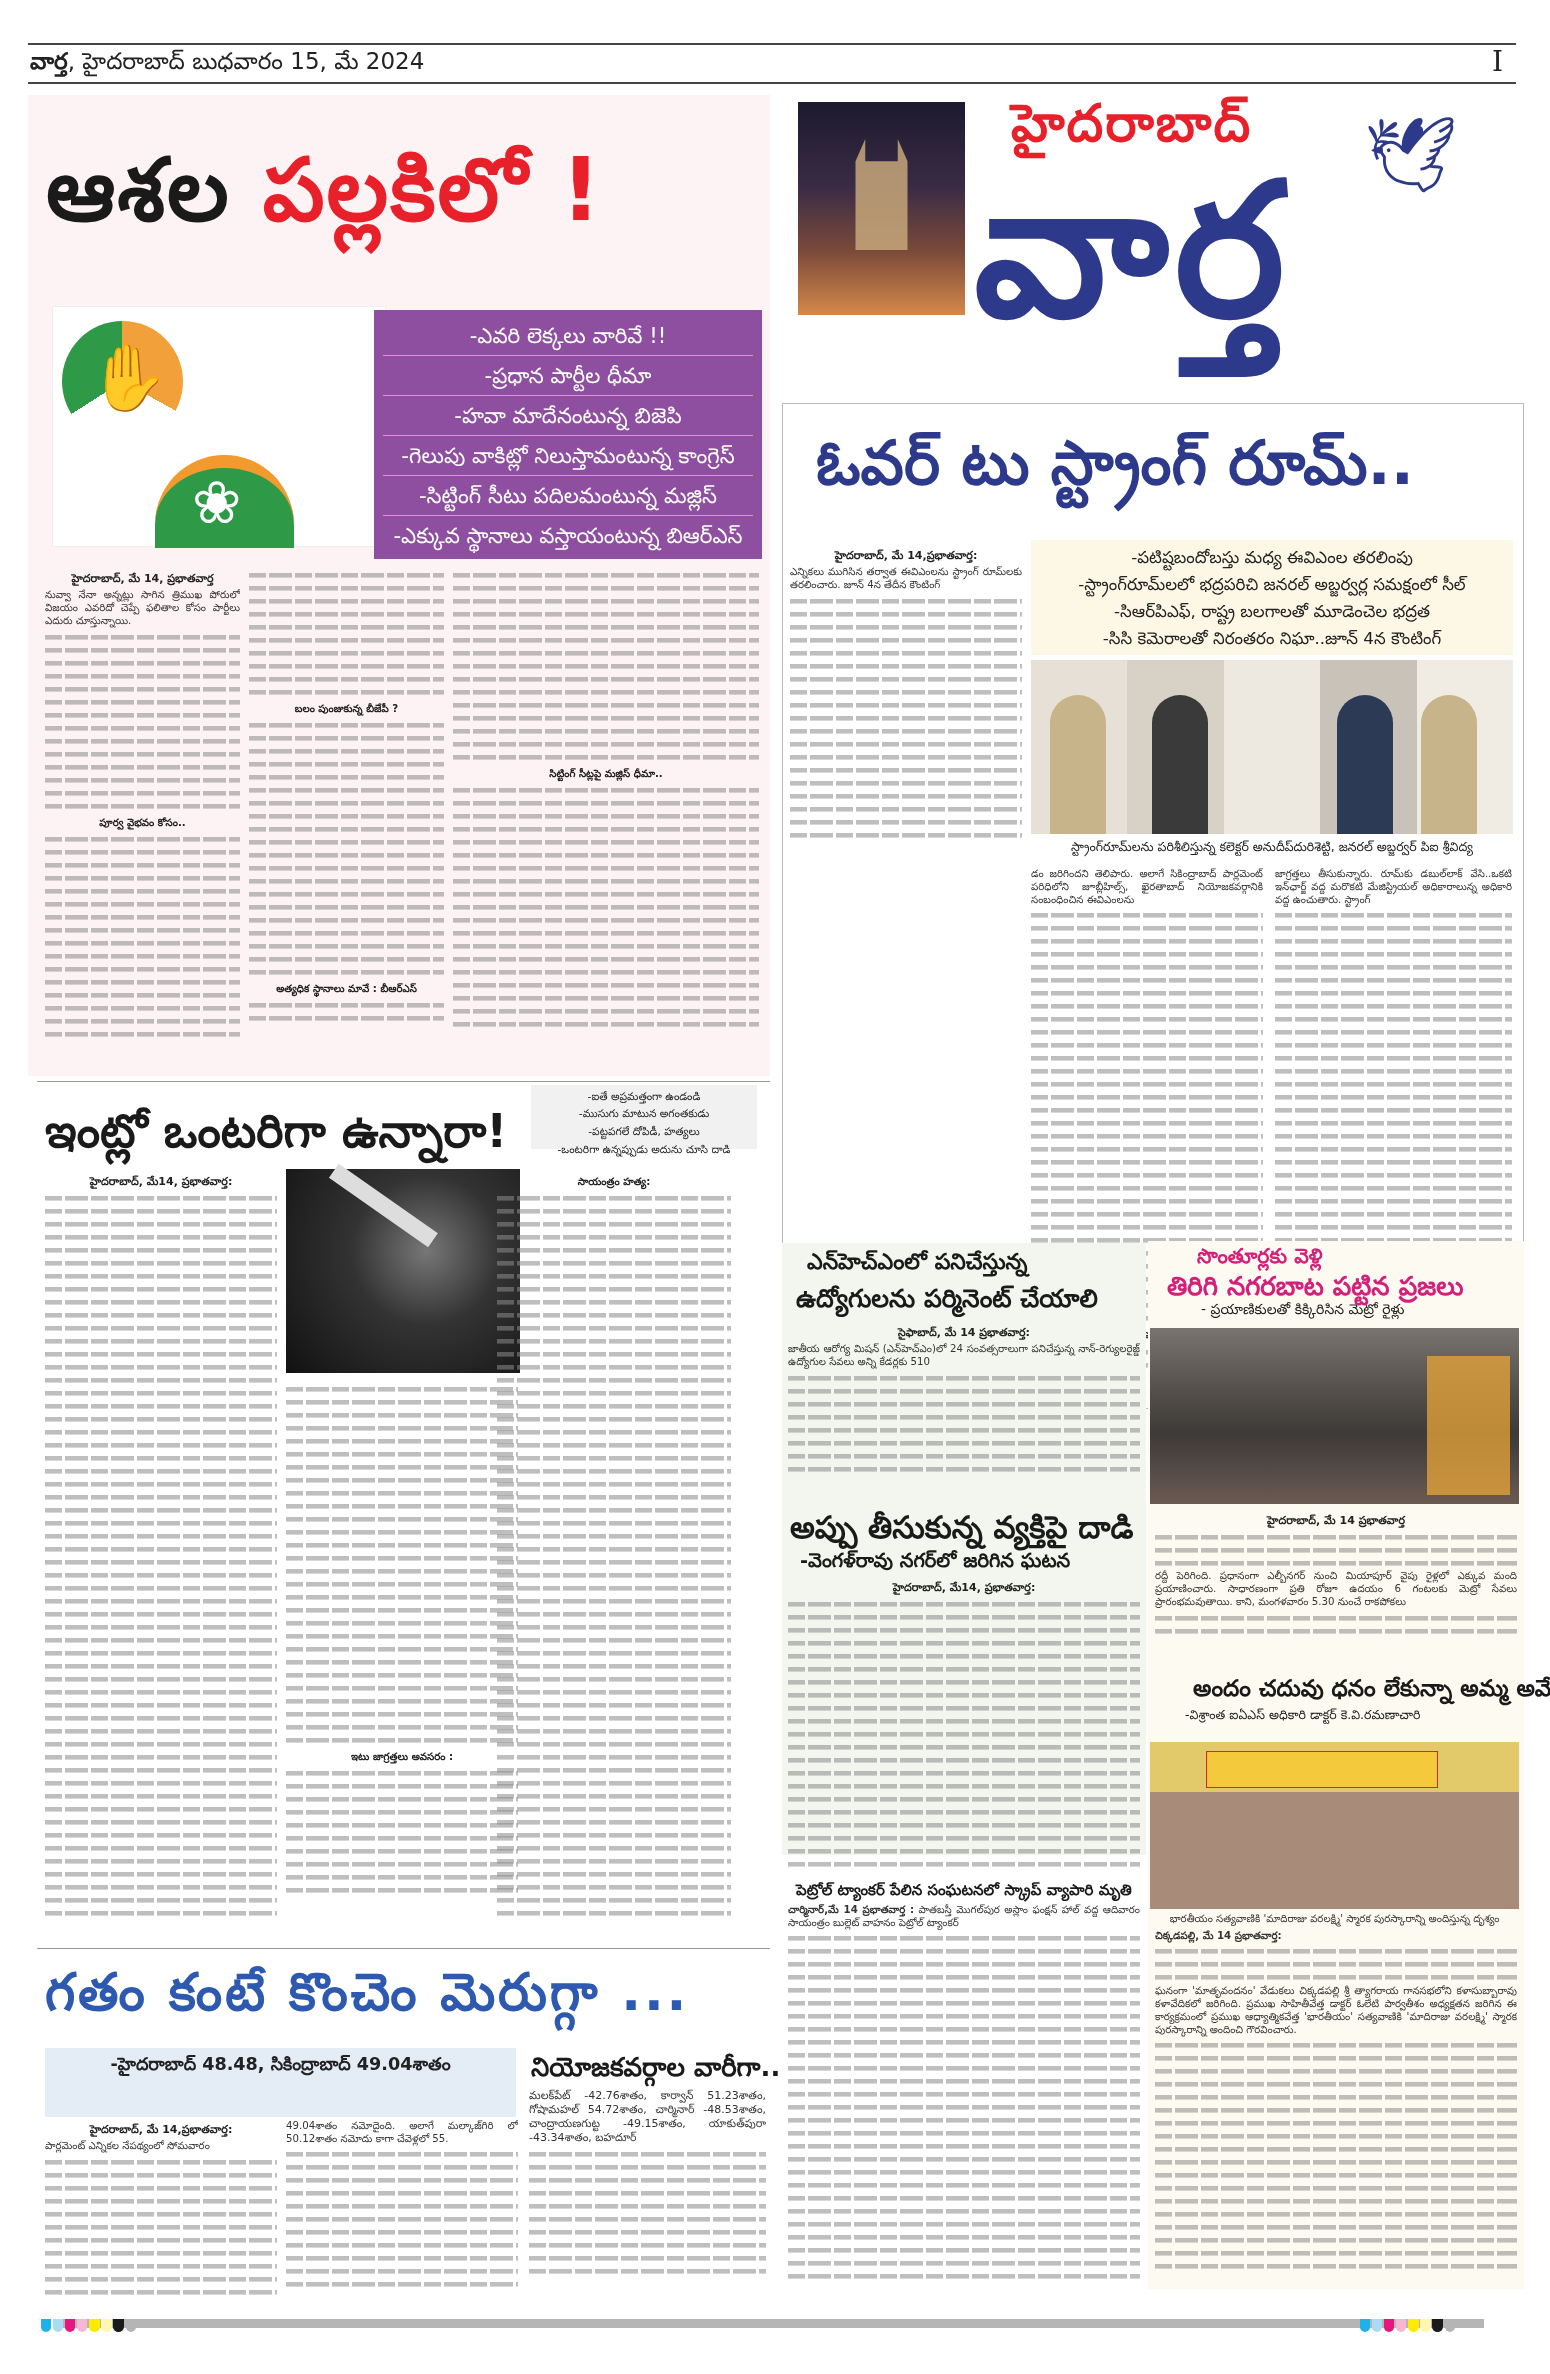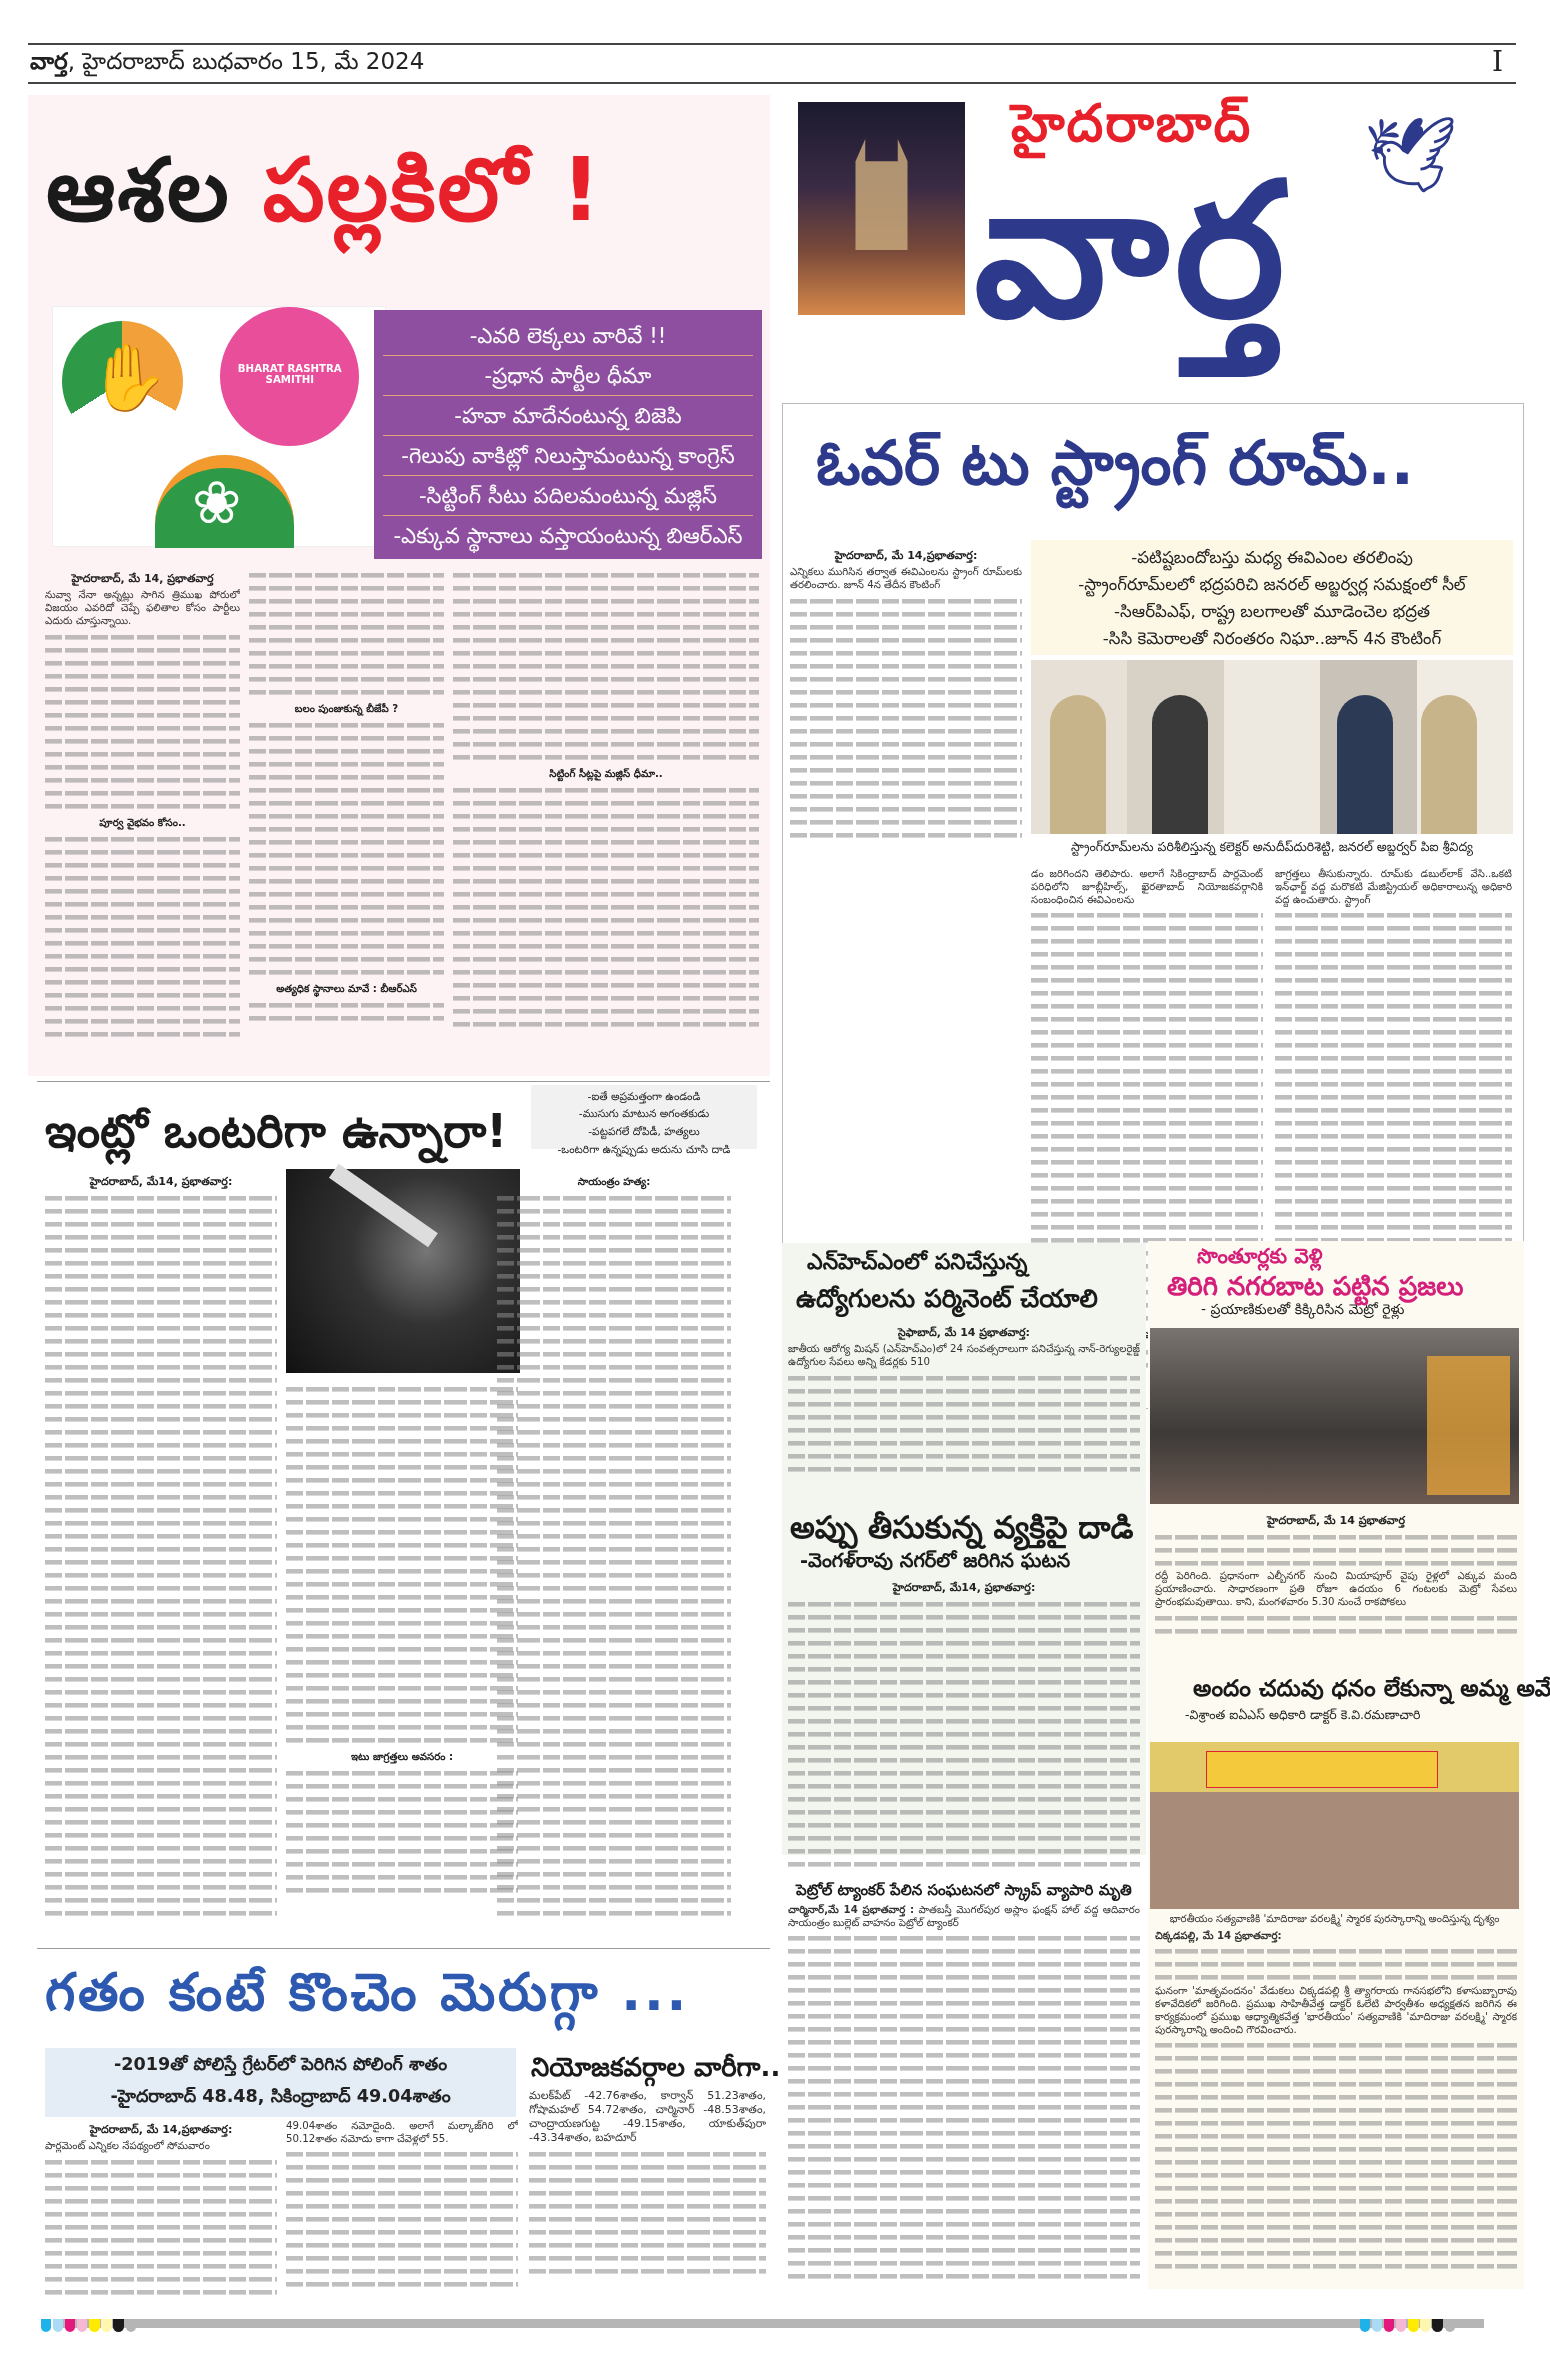--- a/index.html
+++ b/index.html
@@ -102,23 +102,20 @@
 <div class="page-num">I</div>
 <div class="hdr-line" style="top:82px;"></div>
 
 <div class="lead-panel"></div>
 <div class="lead-title">
   <span class="blk">ఆశల </span><span class="red">పల్లకిలో !</span>
 </div>
 
 <div class="logo-box">
   <div class="logo-hand"></div>
-  <div class="logo-brs">
-      <span>BHARAT RASHTRA SAMITHI</span>
-    </div>
   <div class="logo-bjp"></div>
 </div>
 
 <div class="purple-box">
   <div class="pl">-ఎవరి లెక్కలు వారివే !!</div>
   <div class="pl">-ప్రధాన పార్టీల ధీమా</div>
   <div class="pl">-హవా మాదేనంటున్న బిజెపి</div>
   <div class="pl">-గెలుపు వాకిట్లో నిలుస్తామంటున్న కాంగ్రెస్</div>
   <div class="pl">-సిట్టింగ్ సీటు పదిలమంటున్న మజ్లిస్</div>
   <div class="pl">-ఎక్కువ స్థానాలు వస్తాయంటున్న బిఆర్ఎస్</div>
@@ -519,21 +516,20 @@
     <span class="filler"></span>
     <span class="filler"></span>
     <span class="filler"></span>
     <span class="filler"></span>
     <span class="filler"></span>
 </div>
 
 <div class="hrule" style="left:37px;top:1948px;width:733px;"></div>
 <div class="better-title">గతం కంటే కొంచెం మెరుగ్గా ...</div>
 <div class="better-box">
-  <div class="bb">-2019తో పోలిస్తే గ్రేటర్‌లో పెరిగిన పోలింగ్ శాతం</div>
   <div class="bb">-హైదరాబాద్ 48.48, సికింద్రాబాద్ 49.04శాతం</div>
 </div>
 <div class="col-text" style="left:45px;top:2119px;width:232px;height:190px;">
   <span class="sub dateline">హైదరాబాద్, మే 14,ప్రభాతవార్త:</span>
   <span class="para">పార్లమెంట్ ఎన్నికల నేపథ్యంలో సోమవారం</span>
   <span class="filler"></span>
     <span class="filler"></span>
     <span class="filler"></span>
     <span class="filler"></span>
     <span class="filler"></span>

